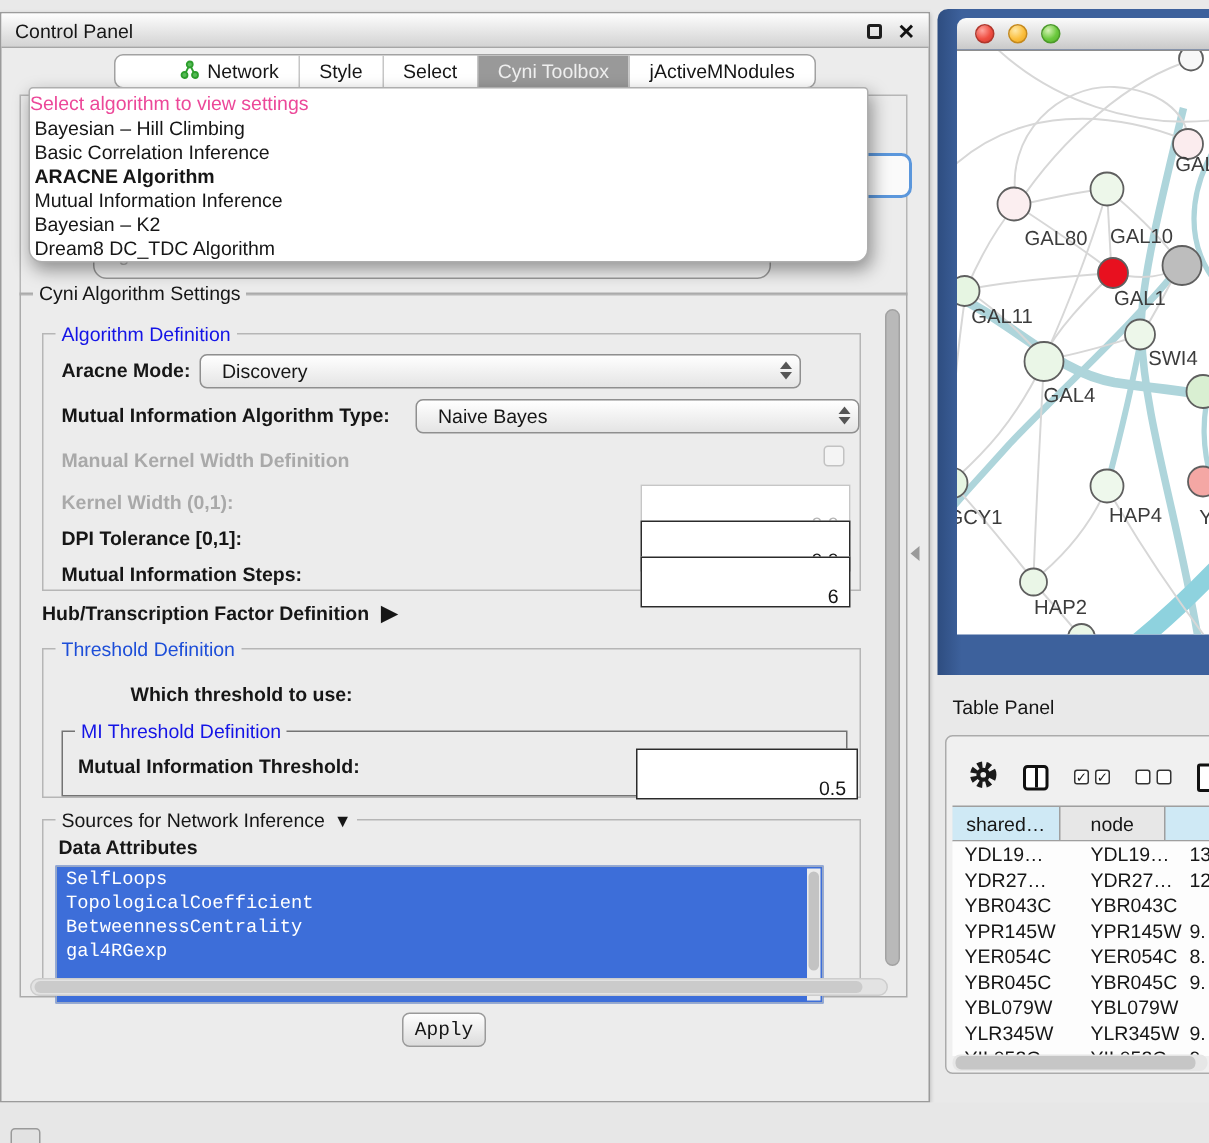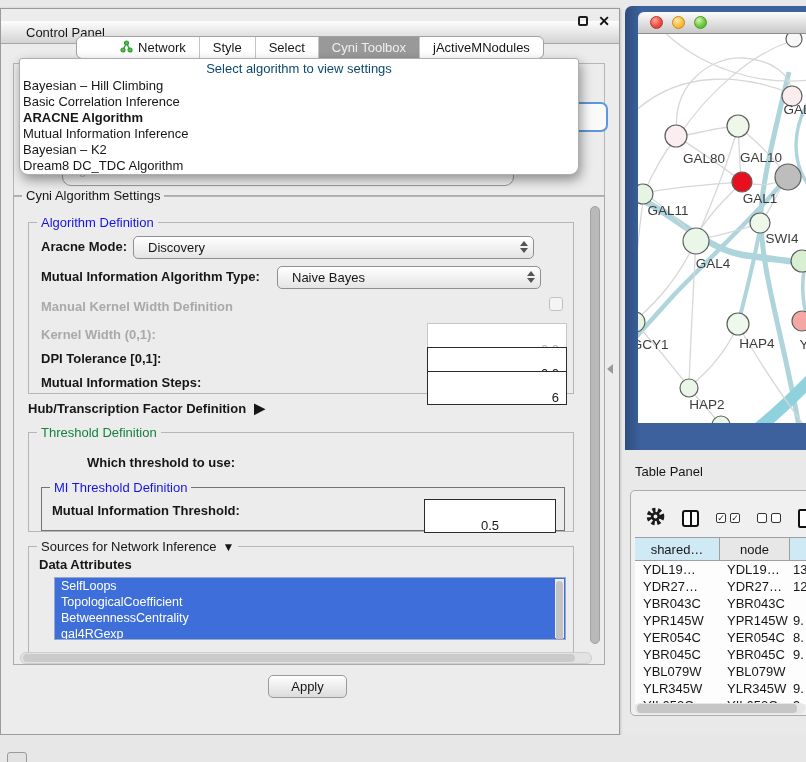--- a/index.html
+++ b/index.html
@@ -4,21 +4,21 @@
 <style>
   * { margin:0; padding:0; box-sizing:border-box; }
   html,body { width:806px; height:762px; }
   body { position:relative; overflow:hidden; background:#e9e9e9;
          font-family:"Liberation Sans",sans-serif; font-size:13px; color:#161616; }
 
   
   .cp { position:absolute; left:0; top:8px; width:620px; height:727px;
         background:#ececec; border:1px solid #9b9b9b; box-shadow:0 1px 3px rgba(0,0,0,.25); }
   .cp-title { height:23px; background:linear-gradient(#fdfdfd,#d3d3d3);
-              border-bottom:1px solid #a6a6a6; line-height:23px; padding-left:25px;margin-top:12px; }
+              border-bottom:1px solid #a6a6a6; line-height:23px; padding-left:9px; }
   .win-btns { position:absolute; right:9px; top:0; height:23px; display:flex; align-items:center; gap:10px; }
   .float-btn { width:10px; height:10px; border:2px solid #1d1d1d; border-radius:2px; }
   .close-btn { font-weight:bold; font-size:14px; color:#111; line-height:10px; }
 
   .tabbar { position:absolute; top:27px; left:0; width:100%; display:flex; justify-content:center; }
   .seg { display:flex; height:23px; border:1px solid #a2a2a2; border-radius:6px; overflow:hidden; background:#fff; }
   .seg > div { display:flex; align-items:center; padding:0 13px; border-left:1px solid #c6c6c6; white-space:nowrap; cursor:default; }
   .seg > div:first-child { border-left:none;padding-left:43px; }
   .seg > div.sel { background:#999; color:#efefef; }
   .net-tab-icon { margin-right:5px; display:inline-block; }
@@ -26,28 +26,28 @@
   .topbox { position:absolute; left:12px; top:54px; width:592px; height:134px; border:1px solid #b6b6b6; }
   .ghost-combo { position:absolute; left:48px; top:88px; width:452px; height:34px;
                  border:1px solid #9a9a9a; border-radius:9px; background:#f4f4f4;
                  color:#b5b5b5; line-height:34px; padding-left:16px; }
   .ghost-focus { position:absolute; left:558px; top:38px; width:36px; height:30px;
                  border:2px solid #5b97dc; border-radius:7px; background:#fafafa; }
 
   .dd { position:absolute; left:18px; top:49px; width:560px; height:117px; background:#fff;
         border:1px solid #aeaeae; border-radius:3px 3px 9px 9px;
         box-shadow:2px 5px 12px rgba(0,0,0,.4); z-index:30; padding-top:2px; }
-  .dd-hint { text-align:center; color:#0c4a6e; height:17px; line-height:16px; }
+  .dd-hint { color:#ec4899; height:17px; line-height:16px; }
   .dd-item { padding-left:3px; line-height:16px; }
   .dd-item.sel { font-weight:bold; }
 
   .settings { position:absolute; left:12px; top:186px; width:592px; height:470px; border:1px solid #ababab; }
   .grouplabel { position:absolute; top:-8px; left:8px; background:#ececec; padding:0 4px; white-space:nowrap; }
   .blue  { color:#1414e6; }
-  .green { color:#15803d; }
+  .green { color:#1d4ed8; }
   .vscroll { position:absolute; right:4px; top:10px; width:10px; height:438px;
              background:#b9b9b9; border:1px solid #a2a2a2; border-radius:5px; }
 
   .algogroup { position:absolute; left:14px; top:26px; width:546px; height:172px; border:1px solid #b6b6b6; }
   .lbl { position:absolute; font-weight:bold; white-space:nowrap; }
   .lbl.dis { color:#a9a9a9; }
   .combo { position:absolute; height:23px; border:1px solid #8f8f8f; border-radius:5px;
            background:linear-gradient(#ffffff,#e4e4e4); padding-left:14px; line-height:21px; cursor:default; }
   .spin { position:absolute; right:5px; top:4px; display:flex; flex-direction:column; gap:2px; align-items:center; }
   .tri-up { width:0; height:0; border-left:4px solid transparent; border-right:4px solid transparent; border-bottom:5px solid #555; }
@@ -58,32 +58,32 @@
   .chk { position:absolute; width:14px; height:14px; border:1px solid #c2c2c2; border-radius:3px; background:#f4f4f4; }
 
   .hubrow { position:absolute; left:14px; top:204px; font-weight:bold; }
   .hub-arrow { font-size:14px; margin-left:8px; }
 
   .thrgroup { position:absolute; left:14px; top:236px; width:546px; height:100px; border:1px solid #b6b6b6; }
   .migroup  { position:absolute; left:12px; top:54px; width:524px; height:44px; border:1px solid #737373; background:#ececec; }
 
   .srcgroup { position:absolute; left:14px; top:350px; width:546px; height:108px; border:1px solid #b6b6b6; }
   .src-arrow { font-size:12px; margin-left:6px; }
-  .attr-list { position:absolute; left:25px; top:30px; width:512px; height:63px;
-               background:#3d6ed9; border:1px solid #96a7c8; color:#fff; overflow:hidden; }
+  .attr-list { position:absolute; left:8px; top:30px; width:512px; height:92px;
+               background:#3d6ed9; border:1px solid #96a7c8; color:#fff; overflow:hidden;font-family:Liberation Mono, monospace; }
   .attr-item { line-height:16px; padding-left:6px; font-size:12.5px; }
   .attr-scroll { position:absolute; right:1px; top:1px; bottom:1px; width:9px; background:#ececec; }
   .attr-thumb { position:absolute; left:1px; top:2px; width:7px; height:66px; background:#c3c3c3; border-radius:4px; }
   .hscroll { position:absolute; left:6px; top:456px; width:572px; height:12px;
              background:#e3e3e3; border:1px solid #cdcdcd; border-radius:6px; }
   .hthumb { position:absolute; left:2px; top:1px; width:552px; height:8px; background:#cbcbcb; border-radius:4px; }
 
-  .applybtn { position:absolute; left:267px; top:666px; width:79px; height:23px;
+  .applybtn { position:absolute; left:267px; top:666px; width:56px; height:23px;
               border:1px solid #9a9a9a; border-radius:5px;
-              background:linear-gradient(#fefefe,#dcdcdc); text-align:center; line-height:21px; cursor:default; }
+              background:linear-gradient(#fefefe,#dcdcdc); text-align:center; line-height:21px; cursor:default;font-family:Liberation Mono, monospace; }
   .btabs { position:absolute; top:700px; left:0; width:100%; display:flex; justify-content:center; }
 
   
   .netframe { position:absolute; left:625px; top:6px; width:181px; height:444px;
               background:linear-gradient(90deg,#2e4d80 0px,#3d619c 16px);
               border-top-left-radius:7px; }
   .nettitle { position:absolute; left:13px; top:6px; right:0; height:22px;
               background:linear-gradient(#fbfbfb,#c9c9c9); border-bottom:1px solid #8e8e8e;
               border-top-left-radius:6px; display:flex; align-items:center; padding-left:12px; gap:9px; }
   .light { width:13px; height:13px; border-radius:50%; }
@@ -192,21 +192,21 @@
       <span class="grouplabel blue">Algorithm Definition</span>
       <span class="lbl" style="left:12px; top:16px;">Aracne Mode:</span>
       <div class="combo" style="left:104px; top:13px; width:401px;">
         <span>Discovery</span>
         <span class="spin">
             <span class="tri-up"></span>
             <span class="tri-dn"></span>
           </span>
       </div>
       <span class="lbl" style="left:12px; top:46px;">Mutual Information Algorithm Type:</span>
-      <div class="combo" style="left:248px; top:43px; width:264px;">
+      <div class="combo" style="left:248px; top:43px; width:296px;">
         <span>Naive Bayes</span>
         <span class="spin">
             <span class="tri-up"></span>
             <span class="tri-dn"></span>
           </span>
       </div>
       <span class="lbl dis" style="left:12px; top:76px;">Manual Kernel Width Definition</span>
       <div class="chk" style="right:10px; top:74px;"></div>
       <span class="lbl dis" style="left:12px; top:104px;">Kernel Width (0,1):</span>
       <div class="field dis" style="left:398px; top:100px; width:140px;">0.0</div>
@@ -219,21 +219,21 @@
     <div class="hubrow">
       <span>Hub/Transcription Factor Definition</span><span class="hub-arrow">▶</span>
     </div>
 
     <div class="thrgroup">
       <span class="grouplabel green">Threshold Definition</span>
       <span class="lbl" style="left:58px; top:22px;">Which threshold to use:</span>
       <div class="migroup">
         <span class="grouplabel blue">MI Threshold Definition</span>
         <span class="lbl" style="left:10px; top:15px;">Mutual Information Threshold:</span>
-        <div class="field" style="left:382px; top:11px; width:132px;text-align:center;">0.5</div>
+        <div class="field" style="left:382px; top:11px; width:148px;">0.5</div>
       </div>
     </div>
 
     <div class="srcgroup">
       <span class="grouplabel"><span>Sources for Network Inference</span><span class="src-arrow">▼</span></span>
       <span class="lbl" style="left:10px; top:10px;">Data Attributes</span>
       <div class="attr-list" id="attr-list">
         <div class="attr-scroll">
             <div class="attr-thumb"></div>
           </div>
@@ -347,21 +347,21 @@
         <span class="cb">✓</span>
       </span>
     <span class="cbpair">
         <span class="cb"></span>
         <span class="cb"></span>
       </span>
     <span class="pageicon"></span>
   </div>
   <div class="ttable">
     <div class="thead" id="thead">
-        <div class="th hl" style="width: 84px;">shared…</div>
+        <div class="th hl" style="width: 71px;">shared…</div>
         <div class="th" style="width: 70px;">node</div>
         <div class="th hl" style="width: 76px;">A</div>
       </div>
     <div class="rows" id="trows">
         <div class="trow">
           <div class="td" style="width: 84px; padding-left: 8px;">YDL19…</div>
           <div class="td" style="width: 70px; padding-left: 8px;">YDL19…</div>
           <div class="td" style="width: 76px; padding-left: 4px;">13</div>
         </div>
         <div class="trow">

